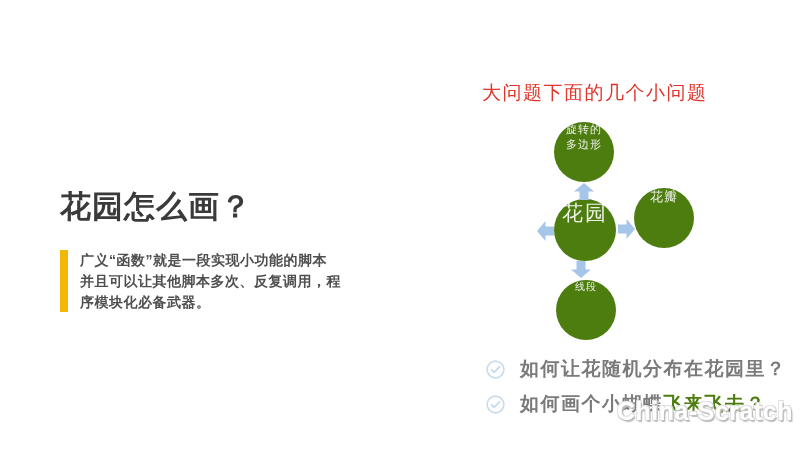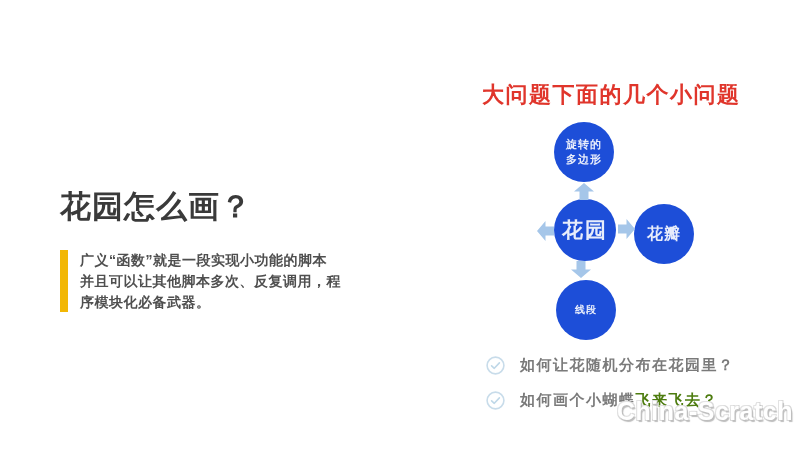--- a/index.html
+++ b/index.html
@@ -44,43 +44,42 @@
     color: #4f4f4f;
     line-height: 21px;
     letter-spacing: 0.5px;
   }
 
   
   .red-heading {
     position: absolute;
     left: 482px;
     top: 80px;
-    font-size: 22px;
-    font-weight: 700;
+    font-size: 19px;
+    font-weight: 400;
     color: #E0352B;
     letter-spacing: 1.5px;
   }
 
   .circle {
     position: absolute;
     border-radius: 50%;
-    background: #1d4ed8;
+    background: #4d7c0f;
     color: rgba(255,255,255,0.9);
     display: flex;
     flex-direction: column;
     align-items: center;
-    justify-content: center;
+    justify-content: flex-start;
     text-align: center;
     font-family: "Liberation Serif", "DejaVu Serif", serif;
-    font-weight: bold;
   }
   .circle-top    { left: 554px; top: 122px; width: 60px; height: 60px; font-size: 11px; line-height: 15px; letter-spacing: 1px; }
   .circle-left   { left: 472px; top: 194px; width: 66px; height: 66px; font-size: 11px; line-height: 16px; letter-spacing: 2px; }
   .circle-center { left: 554px; top: 199px; width: 62px; height: 62px; font-size: 21px; letter-spacing: 2px; }
-  .circle-right  { left: 634px; top: 204px; width: 60px; height: 60px; font-size: 16px; letter-spacing: 1px; }
+  .circle-right  { left: 634px; top: 188px; width: 60px; height: 60px; font-size: 13px; letter-spacing: 1px; }
   .circle-bottom { left: 556px; top: 280px; width: 60px; height: 60px; font-size: 10px; letter-spacing: 1px; }
 
   .block-arrow { position: absolute; }
   .block-arrow svg { display: block; }
   .block-arrow polygon { fill: #A5C6E9; }
   .arrow-up    { left: 573px; top: 183px; }
   .arrow-down  { left: 570px; top: 261px; transform: rotate(180deg); }
   .arrow-left  { left: 537px; top: 220px; transform: rotate(-90deg); transform-origin: 11px 11px; }
   .arrow-right { left: 613px; top: 218px; transform: rotate(90deg);  transform-origin: 11px 11px; }
 
@@ -88,21 +87,21 @@
     position: absolute;
     left: 486px;
     display: flex;
     align-items: center;
   }
   .check-item-1 { top: 356px; }
   .check-item-2 { top: 391px; }
   .check-icon { flex: none; margin-right: 15px; }
   .check-icon svg { display: block; }
   .check-text {
-    font-size: 15px;
+    font-size: 19px;
     font-weight: 600;
     color: #7a7a7a;
     letter-spacing: 1.5px;
     white-space: nowrap;
   }
   .check-text .obscured {
     color: #4d7c0f;
     font-weight: 700;
   }
 

